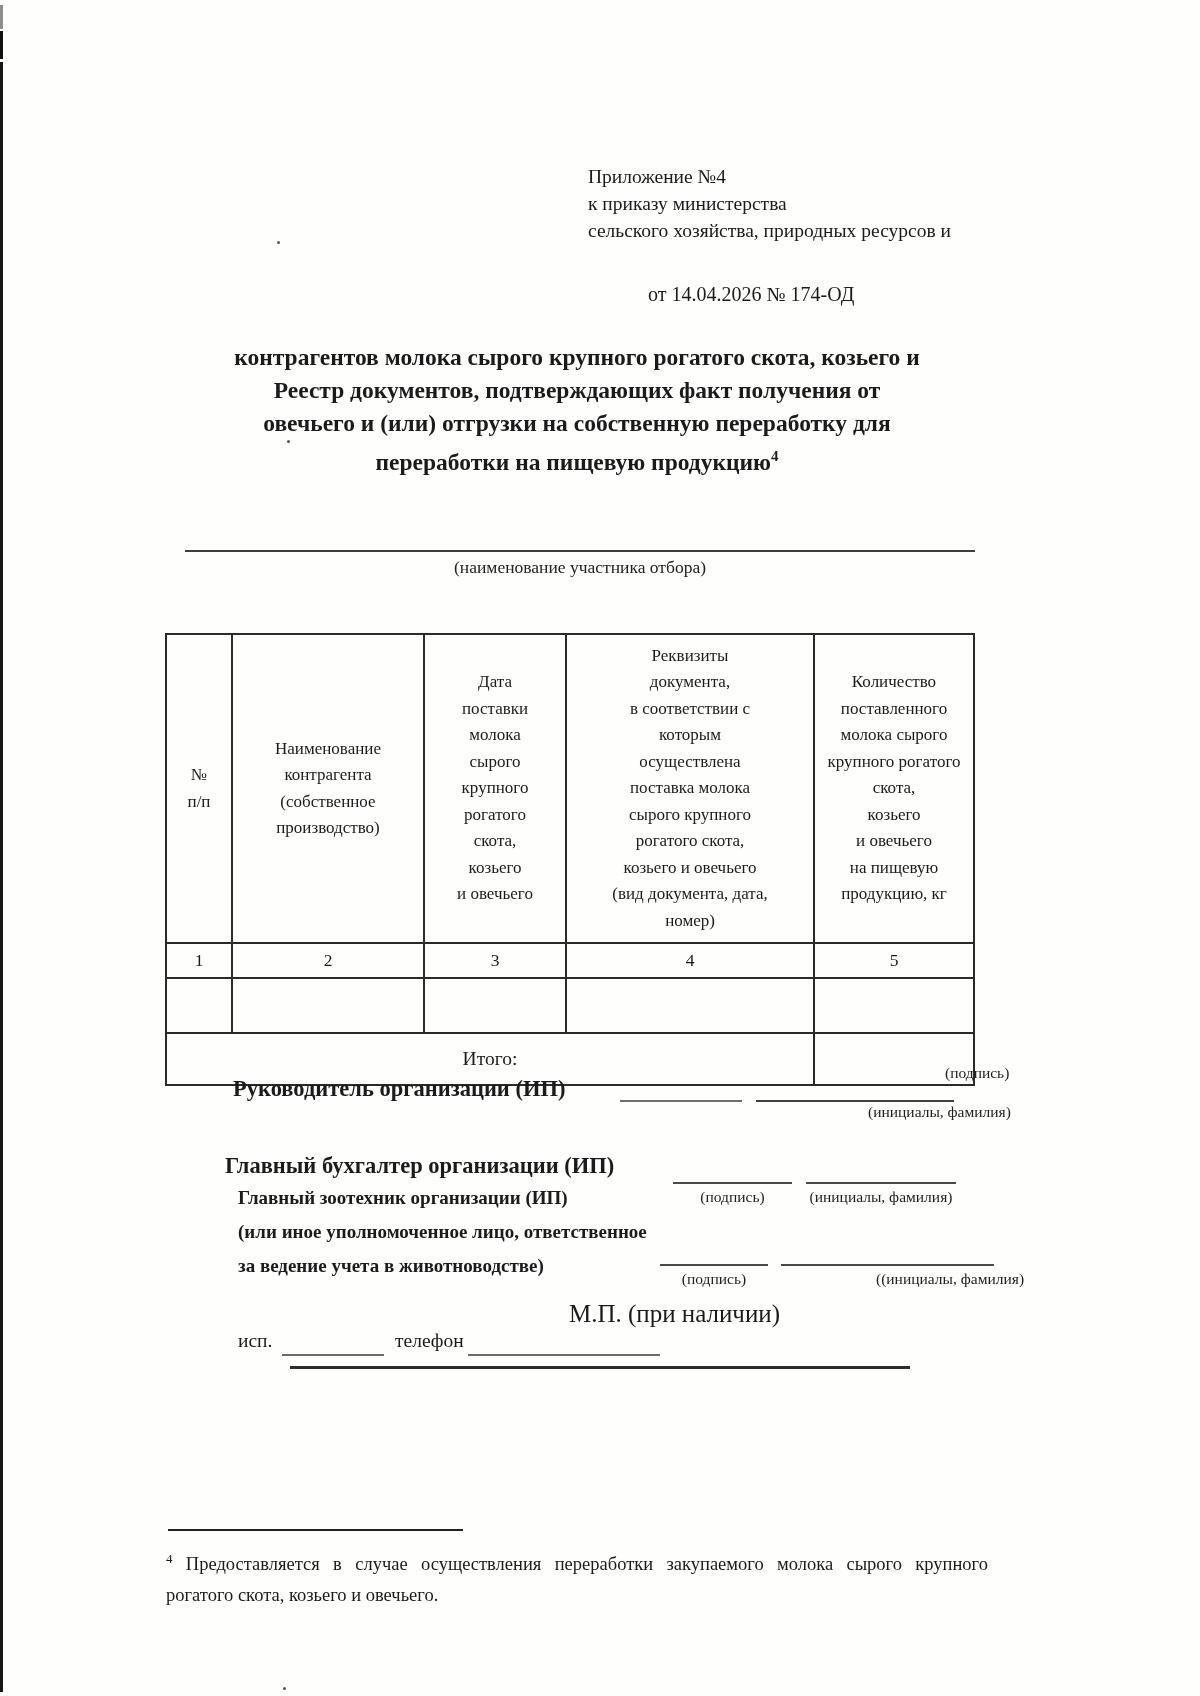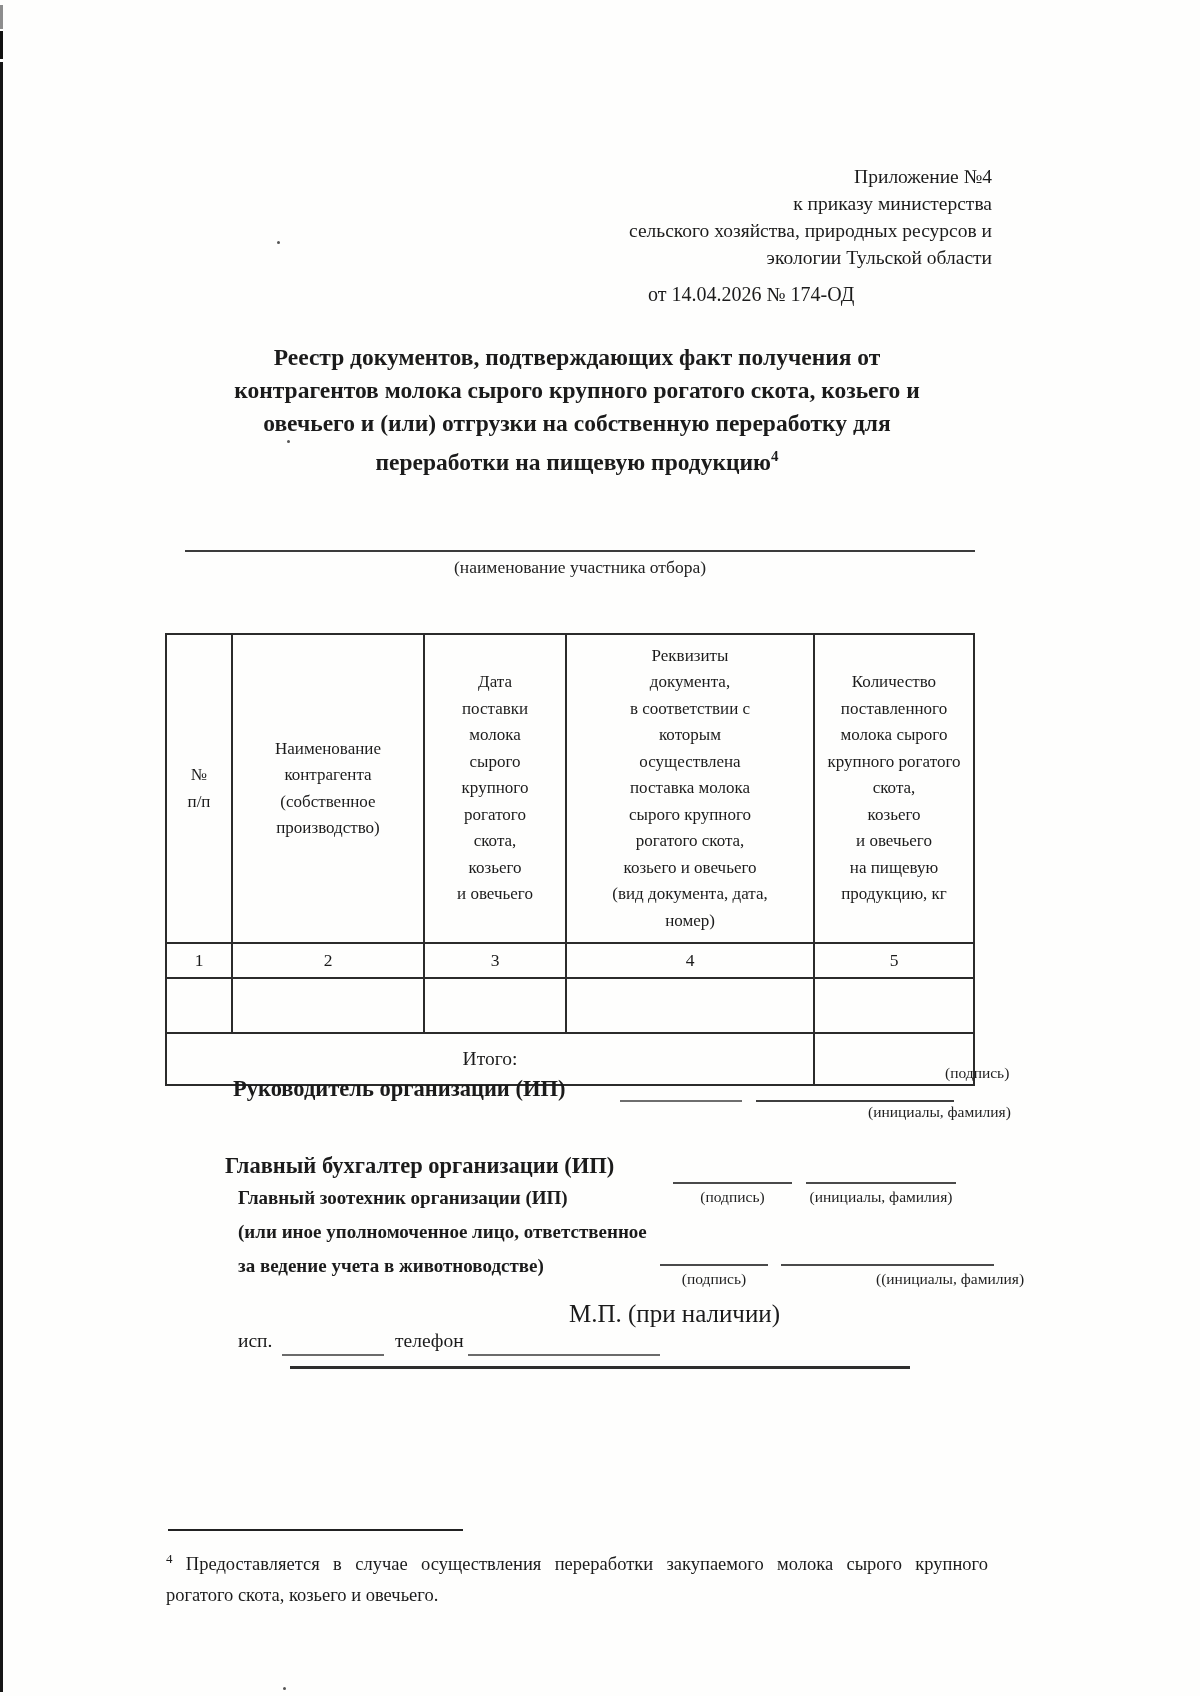--- a/index.html
+++ b/index.html
@@ -4,21 +4,21 @@
 <style>
   html,body{margin:0;padding:0;background:#ffffff;}
   .page{
     position:relative;width:1200px;height:1696px;background:#fefefd;
     font-family:"Liberation Serif","DejaVu Serif",serif;color:#1b1b1b;
     overflow:hidden;
   }
   
   .edge-seg{position:absolute;left:0;}
   
-  .hdr{position:absolute;left:588px;top:163px;width:404px;text-align:right;
+  .hdr{position:absolute;left:588px;top:163px;width:404px;text-align:left;
        font-size:19.5px;line-height:27px;}
   .hdr-date{position:absolute;left:648px;top:283px;width:360px;
        font-size:20px;}
   
   .title{position:absolute;left:162px;top:341px;width:830px;text-align:center;
        font-weight:bold;font-size:23.5px;line-height:33px;}
   .title sup{font-size:15px;}
   
   .pline{position:absolute;left:185px;top:550px;width:790px;height:0;
        border-top:2.5px solid #3c3c3c;}
@@ -63,27 +63,26 @@
   <div class="edge-seg" style="top:62px;width:3px;height:1630px;background:#161616;"></div>
 
   <div class="speck" style="left:277px;top:241px;width:3px;height:3px;"></div>
   <div class="speck" style="left:287px;top:440px;width:3px;height:3px;"></div>
   <div class="speck" style="left:283px;top:1687px;width:3px;height:3px;"></div>
 
   <div class="hdr">
     <div>Приложение №4</div>
     <div>к приказу министерства</div>
     <div>сельского хозяйства, природных ресурсов и</div>
-    <div>экологии Тульской области</div>
   </div>
   <div class="hdr-date">от 14.04.2026  № 174-ОД</div>
 
   <div class="title">
+    <div>контрагентов молока сырого крупного рогатого скота, козьего и</div>
     <div>Реестр документов, подтверждающих факт получения от</div>
-    <div>контрагентов молока сырого крупного рогатого скота, козьего и</div>
     <div>овечьего и (или) отгрузки на собственную переработку для</div>
     <div><span>переработки на пищевую продукцию</span><sup>4</sup></div>
   </div>
 
   <div class="pline"></div>
   <div class="pcap">(наименование участника отбора)</div>
 
   <div class="tblwrap">
     <table class="reg">
       <colgroup>

